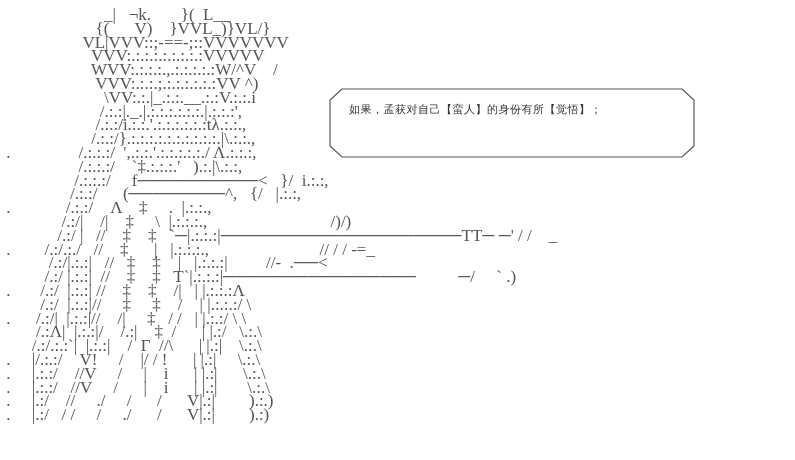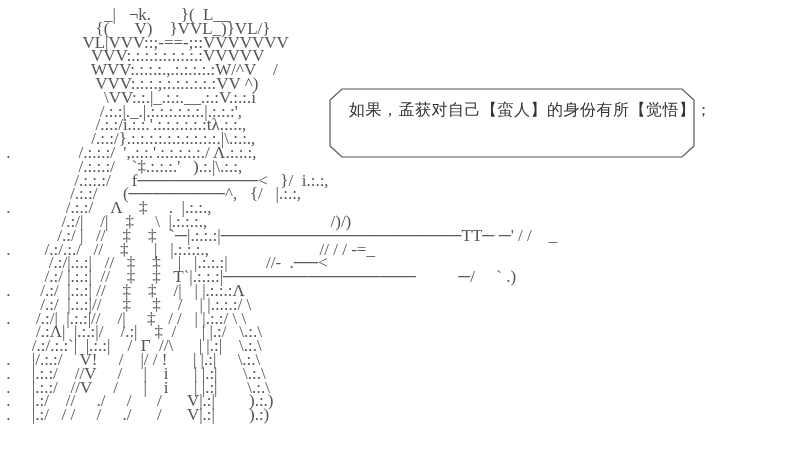--- a/index.html
+++ b/index.html
@@ -25,21 +25,21 @@
     position:absolute;
     left:329px;top:88px;
     width:366px;height:70px;
   }
   #bubble svg{position:absolute;left:0;top:0;}
   #bubble-text{
     position:absolute;
     left:20px;top:11px;
     width:330px;
     font-family:"DejaVu Sans", sans-serif;
-    font-size:16px;
+    font-size:11px;
     line-height:22px;
     letter-spacing:0.5px;
     color:#333333;
     white-space:nowrap;
   }
 </style>
 </head>
 <body>
 
 <div id="scene">

